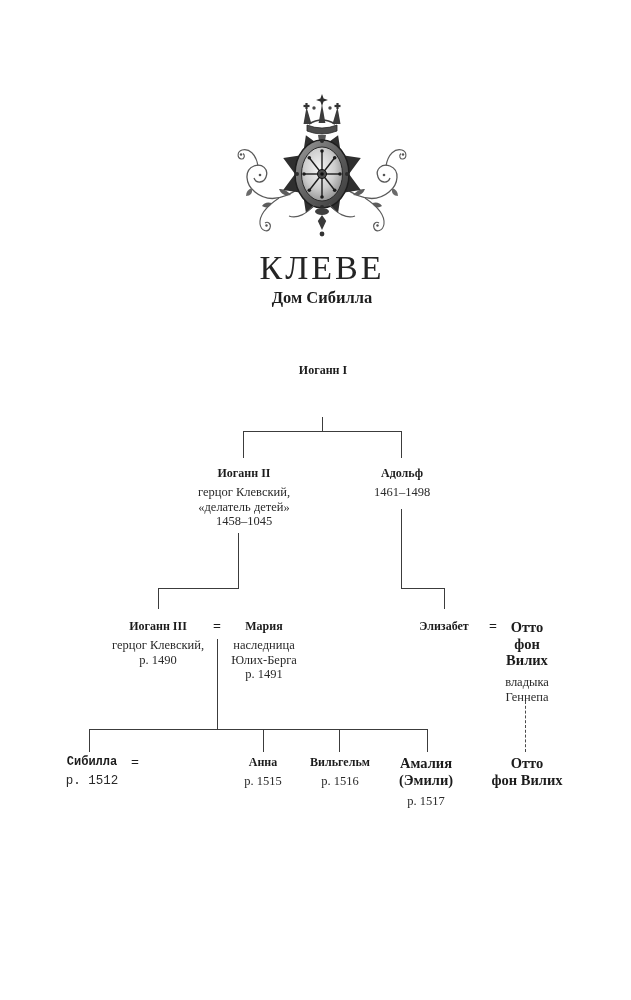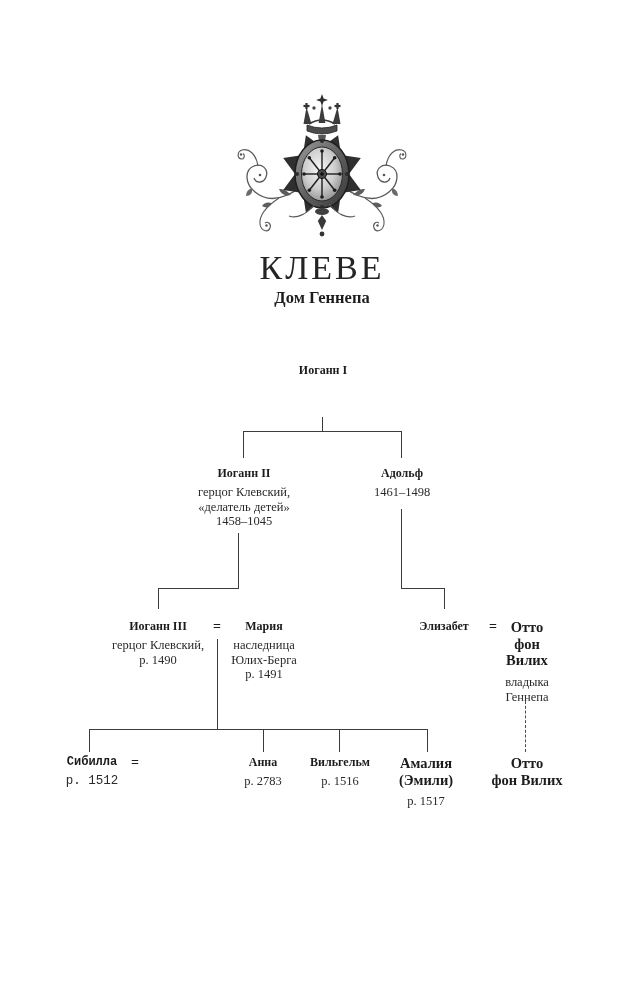--- a/index.html
+++ b/index.html
@@ -125,21 +125,21 @@
     <g>
       <ellipse cx="85" cy="119.5" rx="7" ry="3.5" fill="#3f3f3f"></ellipse>
       <path d="M85,123 l4.2,6 l-4.2,9 l-4.2,-9 Z" fill="#3a3a3a"></path>
       <circle cx="85" cy="142" r="2.4" fill="#333"></circle>
       <path d="M78,112 C70,122 60,127 52,124" fill="none" stroke="#5a5a5a" stroke-width="1.2"></path>
       <path d="M92,112 C100,122 110,127 118,124" fill="none" stroke="#5a5a5a" stroke-width="1.2"></path>
     </g>
   </svg>
 
   <div class="title">КЛЕВЕ</div>
-  <div class="subtitle">Дом Геннепа</div>
+  <div class="subtitle">Дом Сибилла</div>
 
   <div class="vline" style="left:322px;top:417px;height:14px;"></div>
   <div class="hline" style="left:243px;top:431px;width:158px;"></div>
   <div class="vline" style="left:243px;top:431px;height:27px;"></div>
   <div class="vline" style="left:401px;top:431px;height:27px;"></div>
 
   <div class="vline" style="left:238px;top:533px;height:55px;"></div>
   <div class="hline" style="left:158px;top:588px;width:81px;"></div>
   <div class="vline" style="left:158px;top:588px;height:21px;"></div>
 
@@ -217,21 +217,21 @@
       <div class="detail">р. 1512</div>
     </div>
   </div>
 
   <div class="eq" style="left:135px;top:755px;">=</div>
 
 
   <div class="person" style="left:263px;top:755px;">
     <div class="name">Анна</div>
     <div class="details">
-      <div class="detail">р. 2783</div>
+      <div class="detail">р. 1515</div>
     </div>
   </div>
 
   <div class="person" style="left:340px;top:755px;">
     <div class="name">Вильгельм</div>
     <div class="details">
       <div class="detail">р. 1516</div>
     </div>
   </div>
 

